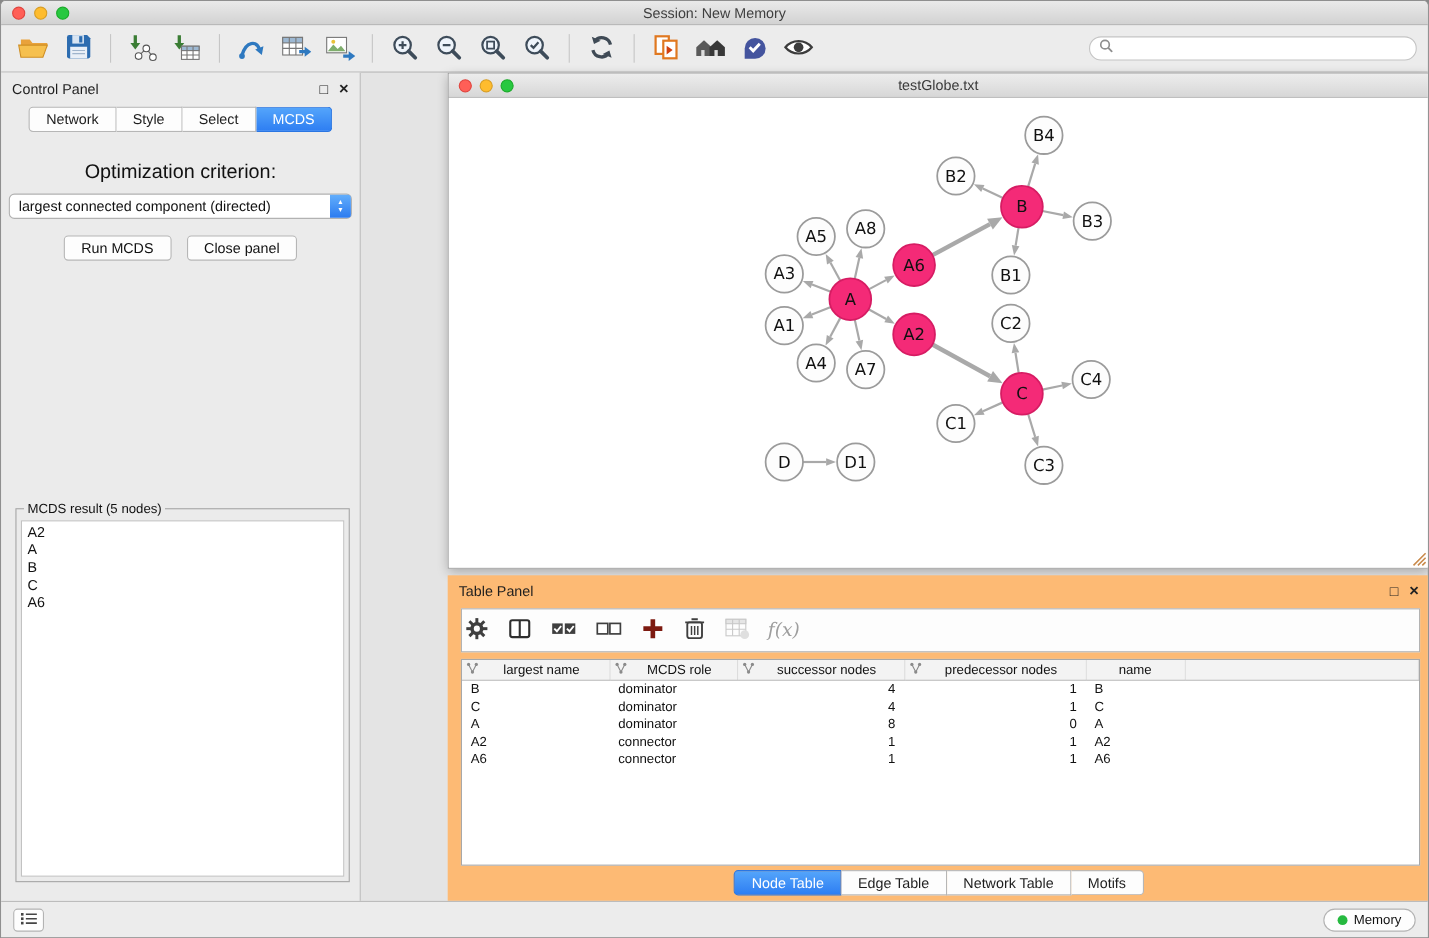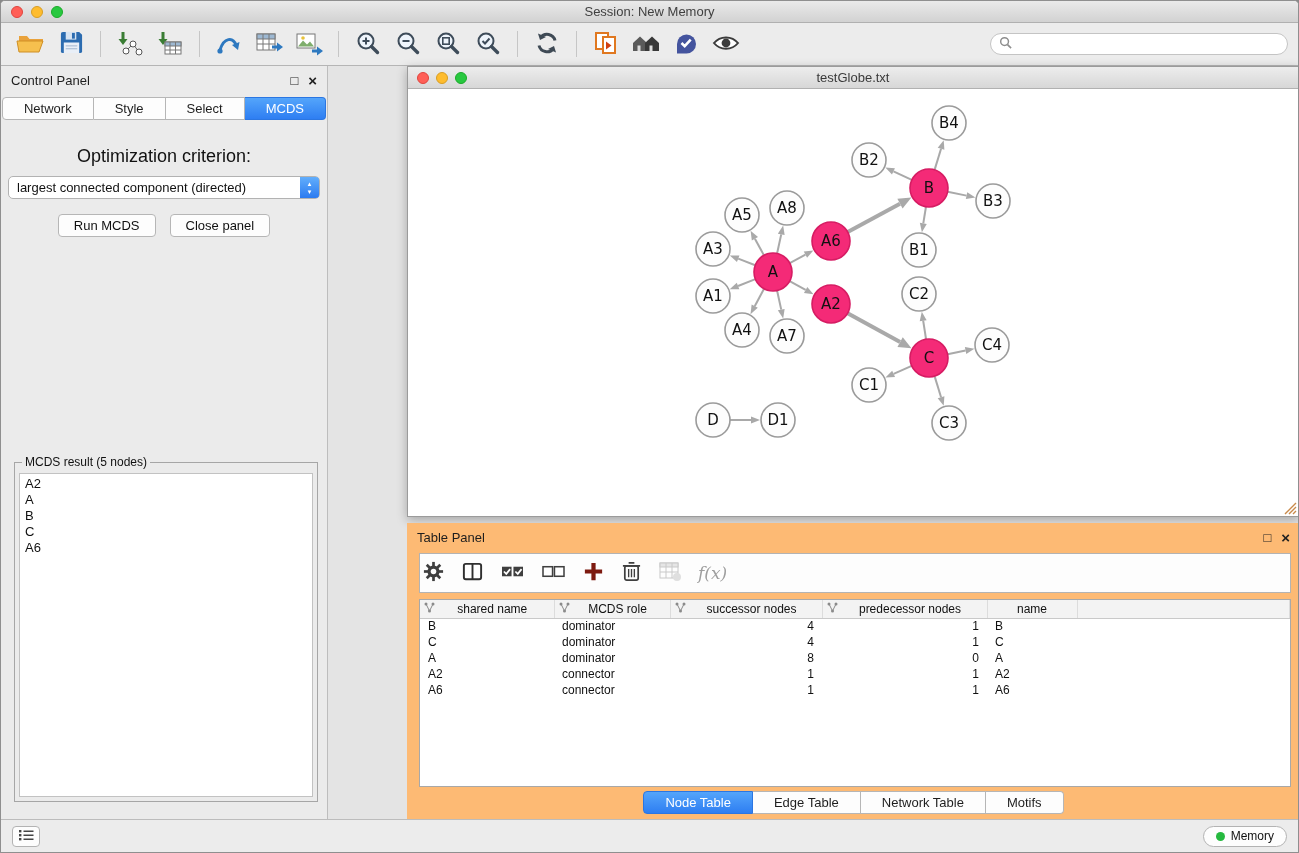--- a/index.html
+++ b/index.html
@@ -31,21 +31,21 @@
     font-family:"Liberation Sans","DejaVu Sans",sans-serif;}
 
   
   .control-panel{position:absolute;top:65px;left:0;width:327px;bottom:33px;background:#ebebeb;
     border-right:1px solid #bdbdbd;}
   .panel-head{height:28px;display:flex;align-items:center;padding:0 10px;font-size:13px;color:#1e1e1e;}
   .win-btns{margin-left:auto;display:flex;gap:10px;color:#222;font-size:13px;}
   .win-btn{cursor:default;line-height:13px;}
   .win-btn.close{font-weight:bold;font-size:15px;}
   .tabs-row{display:flex;justify-content:center;padding:3px 0 10px;}
-  .tab{font-size:13px;padding:3px 21px;border:1px solid #b6b6b6;background:#fdfdfd;color:#1e1e1e;
+  .tab{font-size:13px;padding:3px 15px;border:1px solid #b6b6b6;background:#fdfdfd;color:#1e1e1e;
     border-left-width:0;cursor:default;}
   .tab:first-child{border-radius:4px 0 0 4px;border-left-width:1px;}
   .tab:last-child{border-radius:0 4px 4px 0;}
   .tab.active{background:linear-gradient(#54a5fb,#2e7ef2);border-color:#2b76e2;color:#fff;}
   .opt-label{text-align:center;font-size:18px;color:#111;margin:16px 0 9px;}
   .dropdown{width:312px;height:23px;margin:0 auto;background:#fff;border:1px solid #b2b2b2;
     border-radius:5px;display:flex;align-items:center;font-size:13px;color:#111;
     padding-left:8px;position:relative;cursor:default;}
   .stepper{position:absolute;right:0;top:0;bottom:0;width:19px;
     background:linear-gradient(#62aefc,#2c7bf0);border-radius:0 3px 3px 0;color:#fff;
@@ -511,21 +511,21 @@
         <thead>
           <tr>
             <th>
                 <span class="hwrap">
                   <span><svg width="11" height="11" viewBox="0 0 11 11">
                       <path d="M2 2 L5.5 9 L9 2" stroke="#8a8a8a" fill="none"></path>
                       <circle cx="2" cy="2" r="1.5" fill="#8a8a8a"></circle>
                       <circle cx="9" cy="2" r="1.5" fill="#8a8a8a"></circle>
                       <circle cx="5.5" cy="9" r="1.5" fill="#8a8a8a"></circle>
                     </svg></span>
-                  <span class="hlabel">shared name</span>
+                  <span class="hlabel">largest name</span>
                 </span>
               </th>
             <th>
                 <span class="hwrap">
                   <span><svg width="11" height="11" viewBox="0 0 11 11">
                       <path d="M2 2 L5.5 9 L9 2" stroke="#8a8a8a" fill="none"></path>
                       <circle cx="2" cy="2" r="1.5" fill="#8a8a8a"></circle>
                       <circle cx="9" cy="2" r="1.5" fill="#8a8a8a"></circle>
                       <circle cx="5.5" cy="9" r="1.5" fill="#8a8a8a"></circle>
                     </svg></span>

